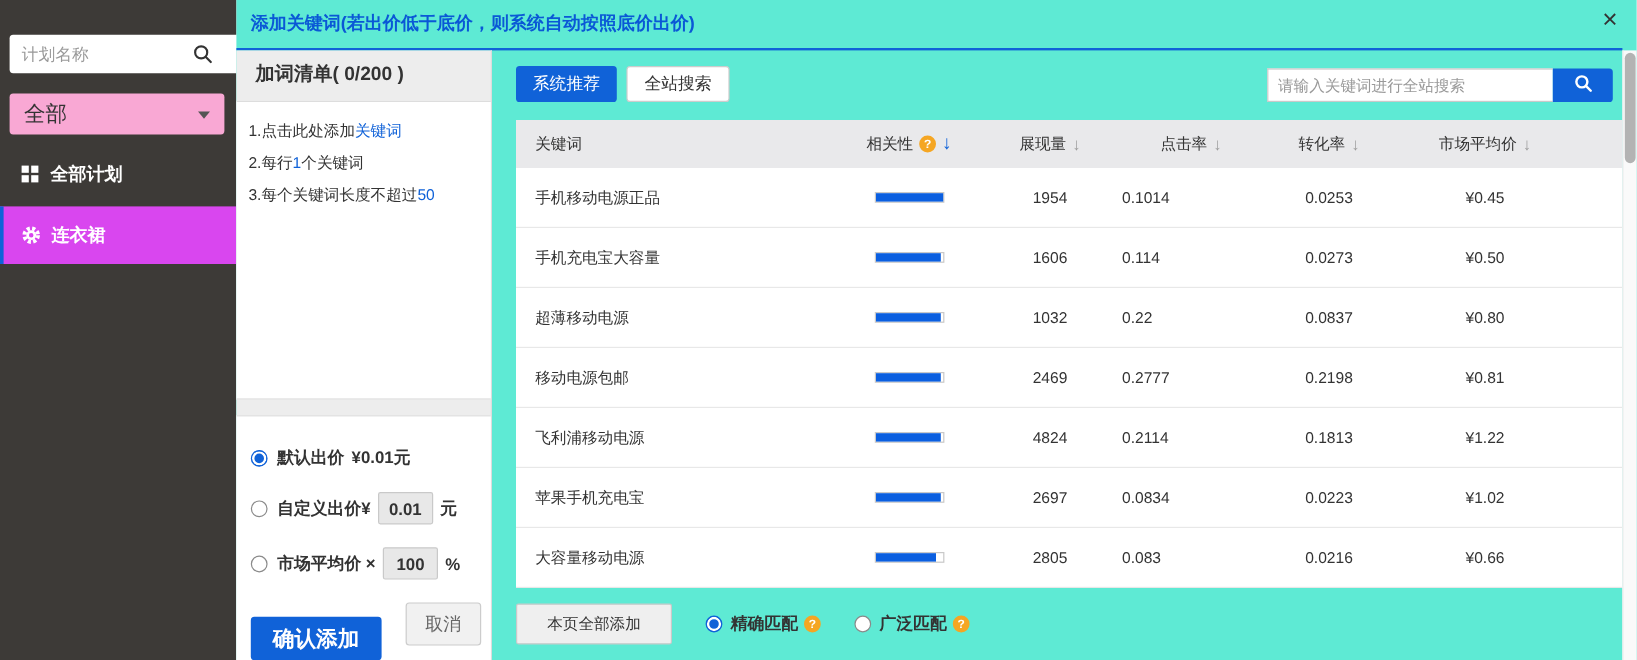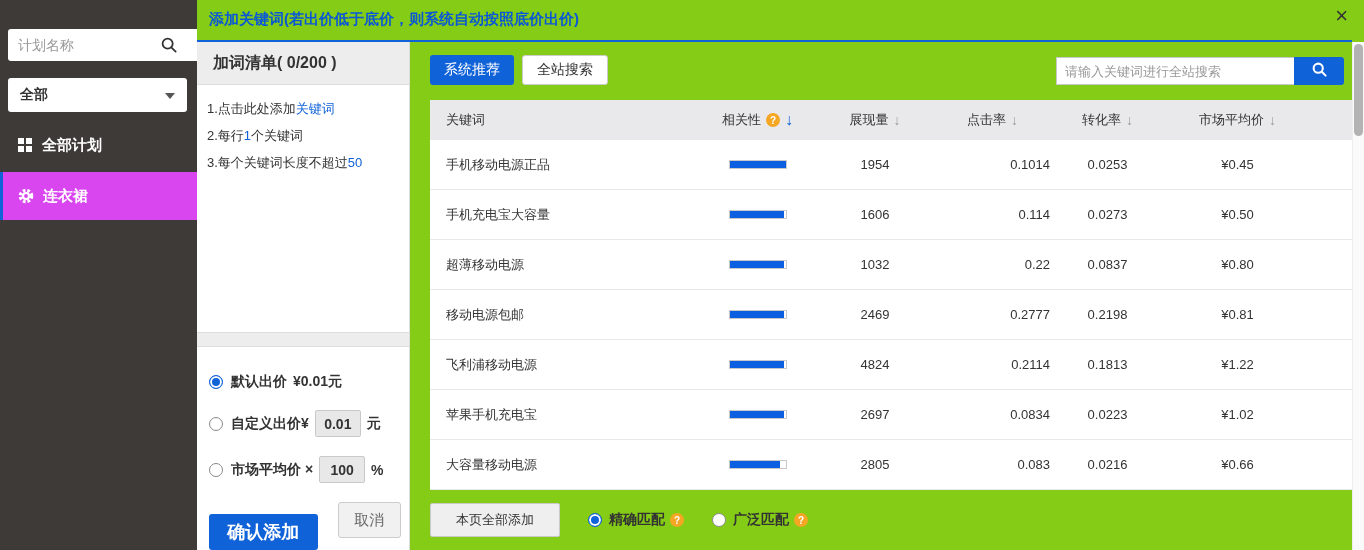--- a/index.html
+++ b/index.html
@@ -10,34 +10,34 @@
   html,body{width:1364px;height:550px;overflow:hidden;background:#fff;}
   .stage{position:relative;width:1364px;height:550px;}
 
   
   .sidebar{position:absolute;left:0;top:0;width:197px;height:550px;background:#3d3a37;}
   .sb-search{position:relative;margin:29px 10px 0 8px;}
   .sb-search input{width:214px;height:32px;border:none;border-radius:3px;padding:0 34px 0 10px;
     font-size:14px;color:#333;outline:none;}
   .sb-search input::placeholder{color:#999;}
   .sb-search .mag{position:absolute;right:9px;top:7px;width:18px;height:18px;}
-  .sb-select{position:relative;margin:17px 10px 0 8px;background:#ffffff;border-radius:3px;height:34px;
-    display:flex;align-items:center;padding:0 12px;font-size:14px;color:#333;cursor:pointer;font-weight:bold;}
+  .sb-select{position:relative;margin:17px 10px 0 8px;background:#f9a8d4;border-radius:3px;height:34px;
+    display:flex;align-items:center;padding:0 12px;font-size:18px;color:#333;cursor:pointer;}
   .sb-select .caret{position:absolute;right:12px;top:15px;width:0;height:0;
     border-left:5px solid transparent;border-right:5px solid transparent;border-top:6px solid #555;}
   .sb-item{height:42px;display:flex;align-items:center;padding-left:18px;color:#fff;font-size:15px;
     font-weight:bold;cursor:pointer;margin-top:12px;}
   .sb-item.selected{background:#d946ef;border-left:3px solid var(--accent);padding-left:15px;
     height:48px;margin-top:6px;}
   .grid-icon{display:inline-grid;grid-template-columns:6px 6px;grid-gap:2px;margin-right:10px;}
   .grid-icon i{width:6px;height:6px;background:#fff;display:block;}
   .gear-icon{margin-right:9px;display:inline-flex;}
 
   
-  .modal{position:absolute;left:197px;top:0;right:0;bottom:0;background:#84cc16;}
+  .modal{position:absolute;left:197px;top:0;right:0;bottom:0;background:#5eead4;}
   .m-title{position:absolute;left:12px;top:10px;font-size:15px;font-weight:bold;color:var(--title-blue);}
   .m-close{position:absolute;right:16px;top:2px;font-size:22px;color:#333;cursor:pointer;line-height:28px;}
   .m-rule{position:absolute;left:0;top:40px;right:12px;height:2px;background:var(--accent);}
   .m-body{position:absolute;left:0;top:42px;right:12px;bottom:0;display:flex;}
 
   
   .left-col{width:213px;flex:0 0 213px;background:#ededed;border-right:1px solid #dcdcdc;
     display:flex;flex-direction:column;}
   .lc-header{height:42px;line-height:42px;padding-left:16px;font-size:16px;font-weight:bold;color:#333;}
   .lc-box1{background:#fff;height:271px;border-top:1px solid #ddd;border-bottom:1px solid #ddd;
@@ -80,21 +80,21 @@
 
   
   .table{margin-top:15px;}
   .thead{display:flex;align-items:center;height:40px;background:#e9e9eb;font-size:13px;color:#333;}
   .trow{display:flex;align-items:center;height:50px;border-bottom:1px solid #e8e8e8;
     font-size:13px;color:#333;background:#fff;}
   .cell{flex:0 0 auto;}
   .col-kw{width:270px;text-align:left;padding-left:16px;}
   .col-rel{width:115px;text-align:left;display:flex;justify-content:center;align-items:center;}
   .col-imp{width:120px;text-align:center;}
-  .col-ctr{width:115px;text-align:right;}
+  .col-ctr{width:115px;text-align:left;}
   .col-cvr{width:115px;text-align:center;}
   .col-price{width:145px;text-align:center;}
   .hcell{display:flex;align-items:center;justify-content:center;gap:5px;}
   .hcell.left{justify-content:flex-start;}
   .help-dot{width:14px;height:14px;border-radius:50%;background:var(--help-orange);color:#fff;
     font-size:10px;font-weight:bold;display:inline-flex;align-items:center;justify-content:center;}
   .sort{font-size:14px;font-weight:bold;color:var(--arrow-gray);}
   .sort.active{color:var(--accent);font-size:16px;}
   .bar{width:58px;height:9px;border:1px solid #c9c9c9;background:#fff;}
   .bar-fill{height:100%;background:var(--bar-blue);}

